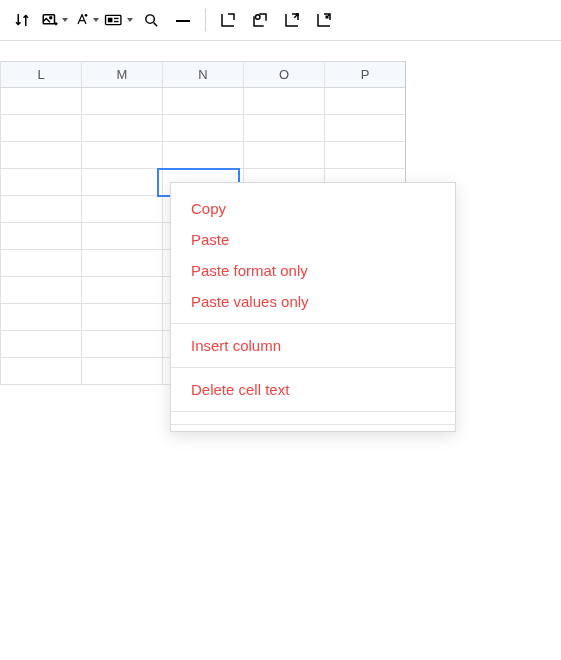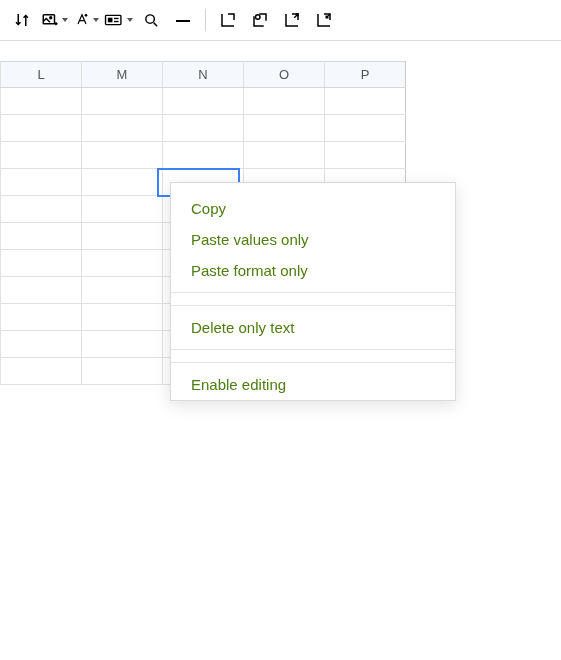--- a/index.html
+++ b/index.html
@@ -109,21 +109,21 @@
   
   .ctx-menu {
     position: absolute;
     background: #fff;
     border: 1px solid #d9d9d9;
     box-shadow: 0 4px 16px rgba(0,0,0,0.12);
     width: 284px;
     display: flex;
     flex-direction: column;
     font-size: 15px;
-    color: #4d7c0f;
+    color: #ef4444;
     z-index: 5;
   }
   .ctx-item {
     padding: 7px 20px;
     cursor: pointer;
   }
   .ctx-sep {
     height: 1px;
     background: #e4e4e4;
     margin: 6px 0;
@@ -327,22 +327,23 @@
           <td class="grid-edge-right"></td>
         </tr>
       </tbody>
   </table>
 
   <div class="sel-outline" style="left:157px; top:107px; width:83px; height:29px;"></div>
 
   <div class="ctx-menu" id="ctx-menu" style="left:170px; top:121px;">
     <div class="ctx-pad-top"></div>
   <div class="ctx-item">Copy</div>
+      <div class="ctx-item">Paste</div>
+      <div class="ctx-item">Paste format only</div>
       <div class="ctx-item">Paste values only</div>
-      <div class="ctx-item">Paste format only</div>
+      <div class="ctx-sep"></div>
+      <div class="ctx-item">Insert column</div>
+      <div class="ctx-sep"></div>
+      <div class="ctx-item">Delete cell text</div>
       <div class="ctx-sep"></div>
       <div class="ctx-sep"></div>
-      <div class="ctx-item">Delete only text</div>
-      <div class="ctx-sep"></div>
-      <div class="ctx-sep"></div>
-      <div class="ctx-item">Enable editing</div>
     </div>
 </div>
 
 </body></html>

